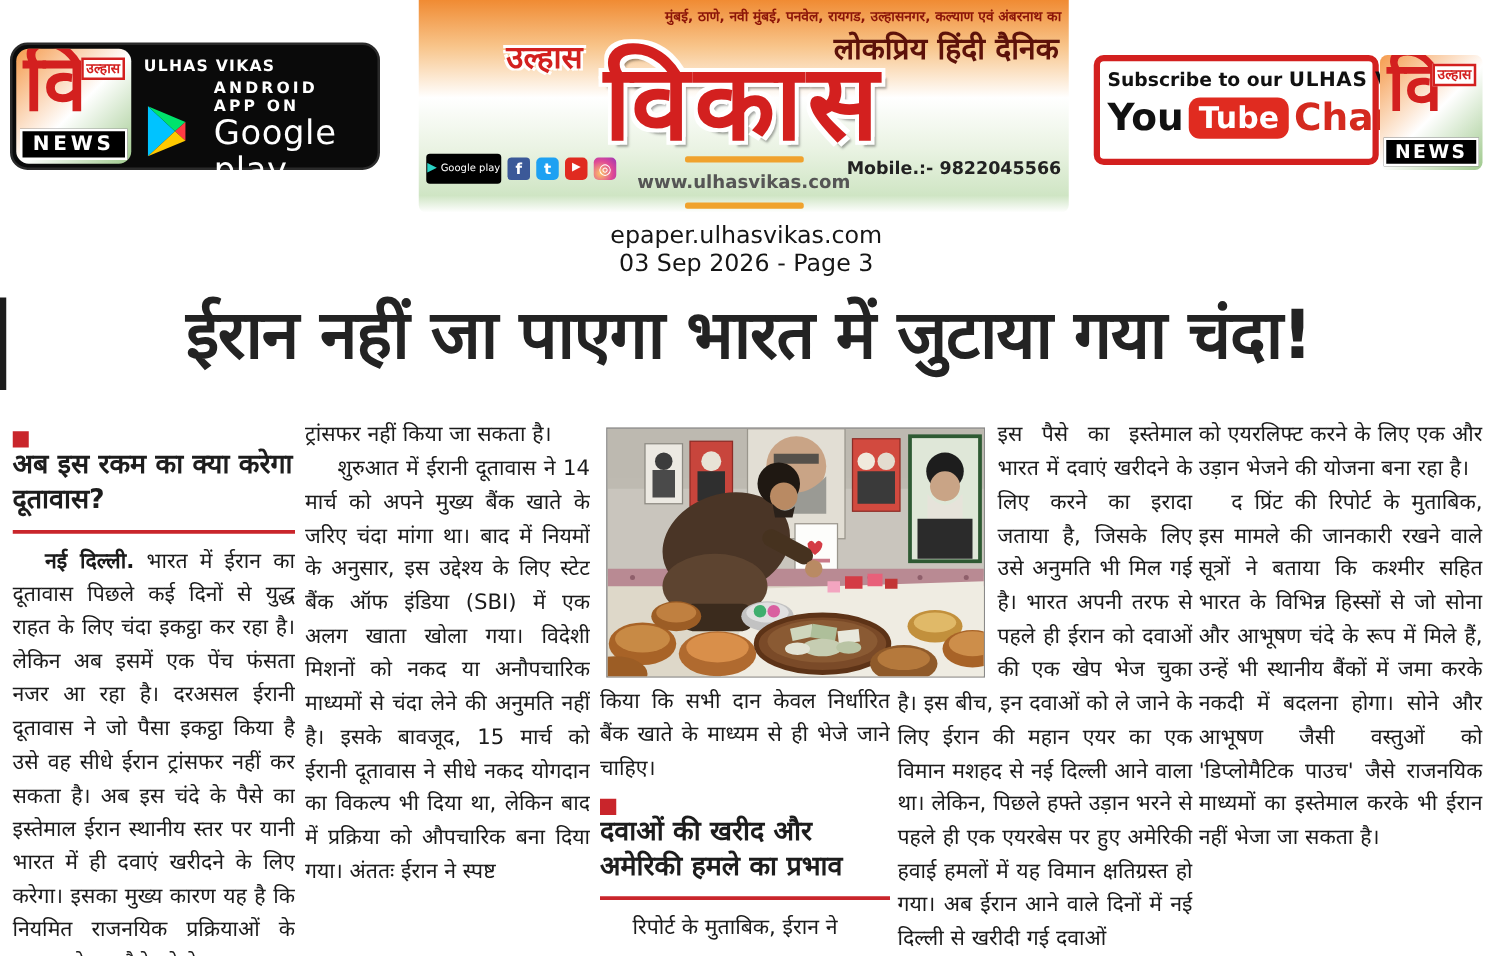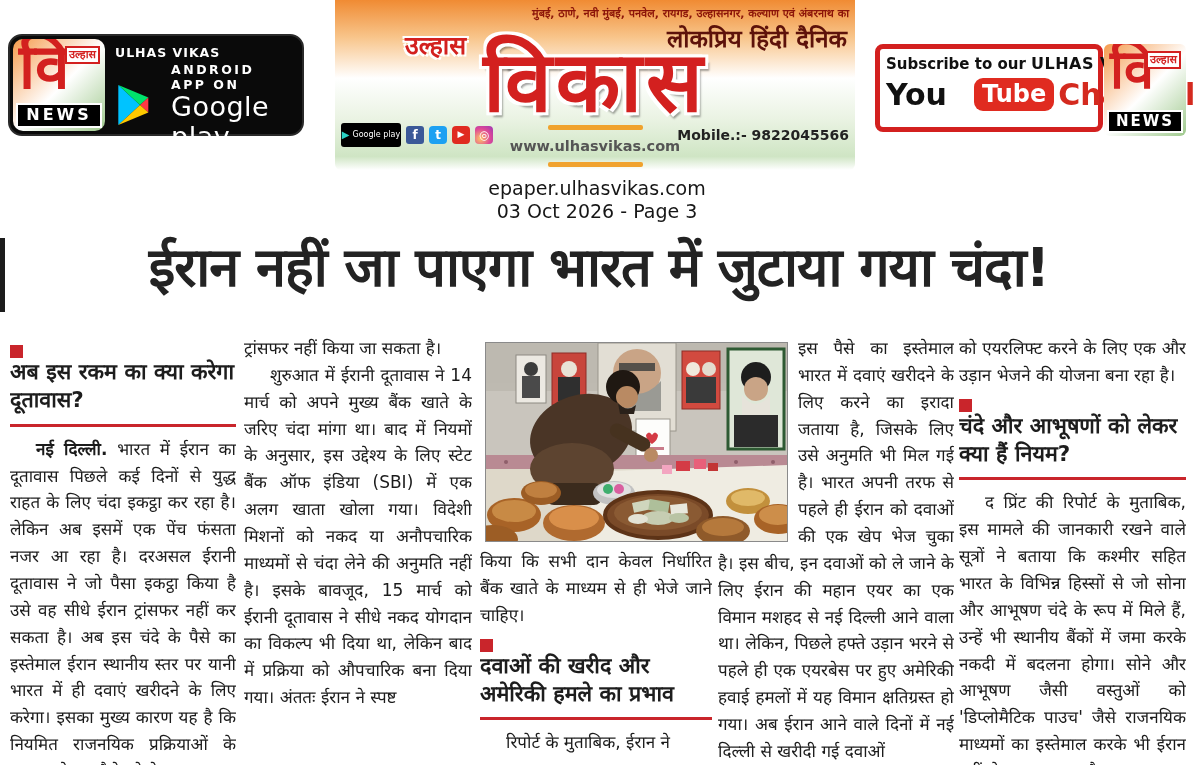--- a/index.html
+++ b/index.html
@@ -59,21 +59,21 @@
   .site-bar{width:95px;height:5px;background:#f0a22d;border-radius:2px;}
   .site-url{font-size:14.5px;font-weight:800;color:#555;}
 
   
   .yt-box{position:absolute;left:875px;top:44px;width:228px;height:88px;background:#fff;border:5px solid var(--brand-red);
     border-radius:8px;padding:5px 6px;box-shadow:0 0 0 2px #fff inset;}
   .yt-line1{font-size:15px;font-weight:700;color:#111;white-space:nowrap;}
   .yt-line1 b{font-size:16px;font-weight:900;letter-spacing:0.5px;}
   .yt-line2{display:flex;align-items:center;gap:4px;margin-top:4px;}
   .yt-you{font-size:30px;font-weight:900;color:#111;}
-  .yt-tube{background:#e02b20;color:#fff;font-size:24px;font-weight:900;border-radius:9px;padding:2px 8px;line-height:1.2;margin-left:23px;}
+  .yt-tube{background:#e02b20;color:#fff;font-size:24px;font-weight:900;border-radius:9px;padding:2px 8px;line-height:1.2;}
   .yt-channel{font-size:30px;font-weight:900;color:#d42a1f;}
   .logo-tile.right-tile{position:absolute;left:1104px;top:44px;width:82px;height:92px;border-radius:6px;}
   .right-tile .vi{font-size:54px;top:-4px;}
   .right-tile .news{font-size:15px;letter-spacing:2px;}
 
   
   .meta-center{position:absolute;top:177px;left:0;width:100%;text-align:center;font-size:19px;color:#161616;line-height:1.2;}
   .edge-sliver{position:absolute;left:0;top:238px;width:5px;height:74px;background:#1c1c1c;}
   .headline{position:absolute;top:227px;left:6px;right:2px;text-align:center;font-size:54px;font-weight:800;
     color:#232323;letter-spacing:-1px;line-height:1.5;white-space:nowrap;}
@@ -162,21 +162,21 @@
     </div>
   </div>
   <div class="logo-tile right-tile">
     <span class="vi">वि</span>
     <span class="chip">उल्हास</span>
     <span class="news">NEWS</span>
   </div>
 
   <div class="meta-center">
     <div>epaper.ulhasvikas.com</div>
-    <div>03 Oct 2026 - Page 3</div>
+    <div>03 Sep 2026 - Page 3</div>
   </div>
 
   <div class="edge-sliver"></div>
 
   <div class="headline">ईरान नहीं जा पाएगा भारत में जुटाया गया चंदा!</div>
 
   <div class="photo">
     <svg width="303" height="200" viewBox="0 0 303 200" aria-hidden="true">
       <rect width="303" height="200" fill="#c9c5bd"></rect>
       <rect x="0" y="0" width="303" height="40" fill="#bdb9b0"></rect>
@@ -285,20 +285,16 @@
     <p class="indent">रिपोर्ट के मुताबिक, ईरान ने</p>
   </div>
 
   <div class="col col-4">
     <div class="photo-spacer"></div>
     <p>इस पैसे का इस्तेमाल भारत में दवाएं खरीदने के लिए करने का इरादा जताया है, जिसके लिए उसे अनुमति भी मिल गई है। भारत अपनी तरफ से पहले ही ईरान को दवाओं की एक खेप भेज चुका है। इस बीच, इन दवाओं को ले जाने के लिए ईरान की महान एयर का एक विमान मशहद से नई दिल्ली आने वाला था। लेकिन, पिछले हफ्ते उड़ान भरने से पहले ही एक एयरबेस पर हुए अमेरिकी हवाई हमलों में यह विमान क्षतिग्रस्त हो गया। अब ईरान आने वाले दिनों में नई दिल्ली से खरीदी गई दवाओं</p>
   </div>
 
   <div class="col col-5">
     <p>को एयरलिफ्ट करने के लिए एक और उड़ान भेजने की योजना बना रहा है।</p>
-    <div class="subhead">
-      <span class="bullet"></span>
-      <span>चंदे और आभूषणों को लेकर क्या हैं नियम?</span>
-    </div>
     <p class="indent">द प्रिंट की रिपोर्ट के मुताबिक, इस मामले की जानकारी रखने वाले सूत्रों ने बताया कि कश्मीर सहित भारत के विभिन्न हिस्सों से जो सोना और आभूषण चंदे के रूप में मिले हैं, उन्हें भी स्थानीय बैंकों में जमा करके नकदी में बदलना होगा। सोने और आभूषण जैसी वस्तुओं को 'डिप्लोमैटिक पाउच' जैसे राजनयिक माध्यमों का इस्तेमाल करके भी ईरान नहीं भेजा जा सकता है।</p>
   </div>
 
 </div>
 
 </body></html>

